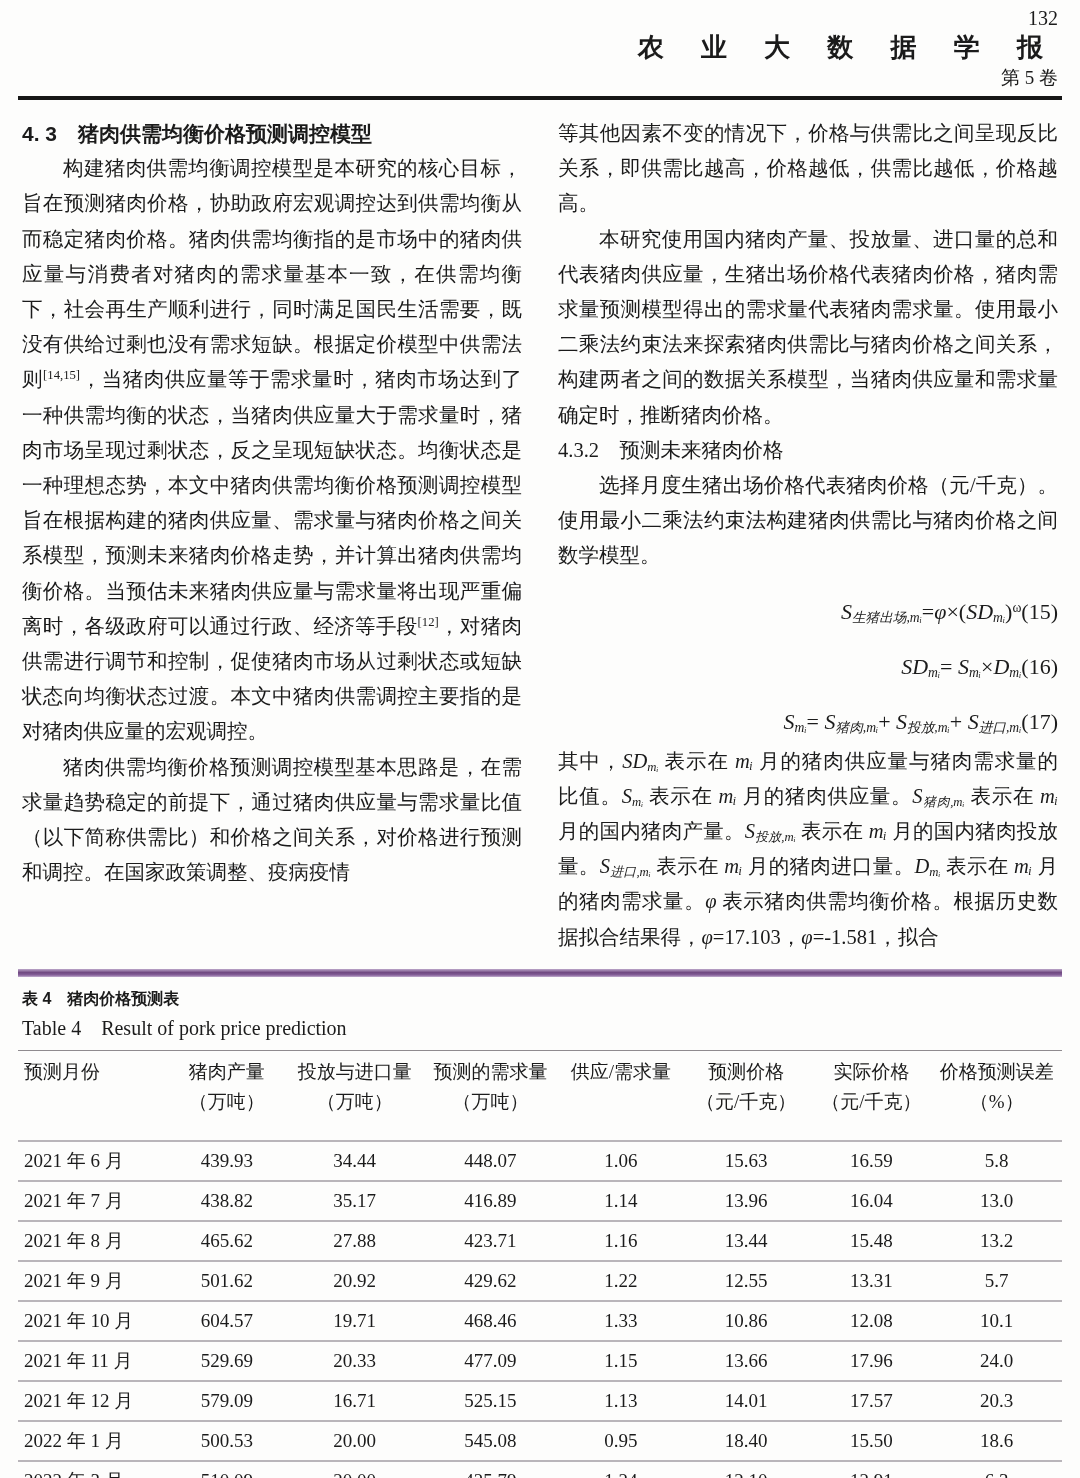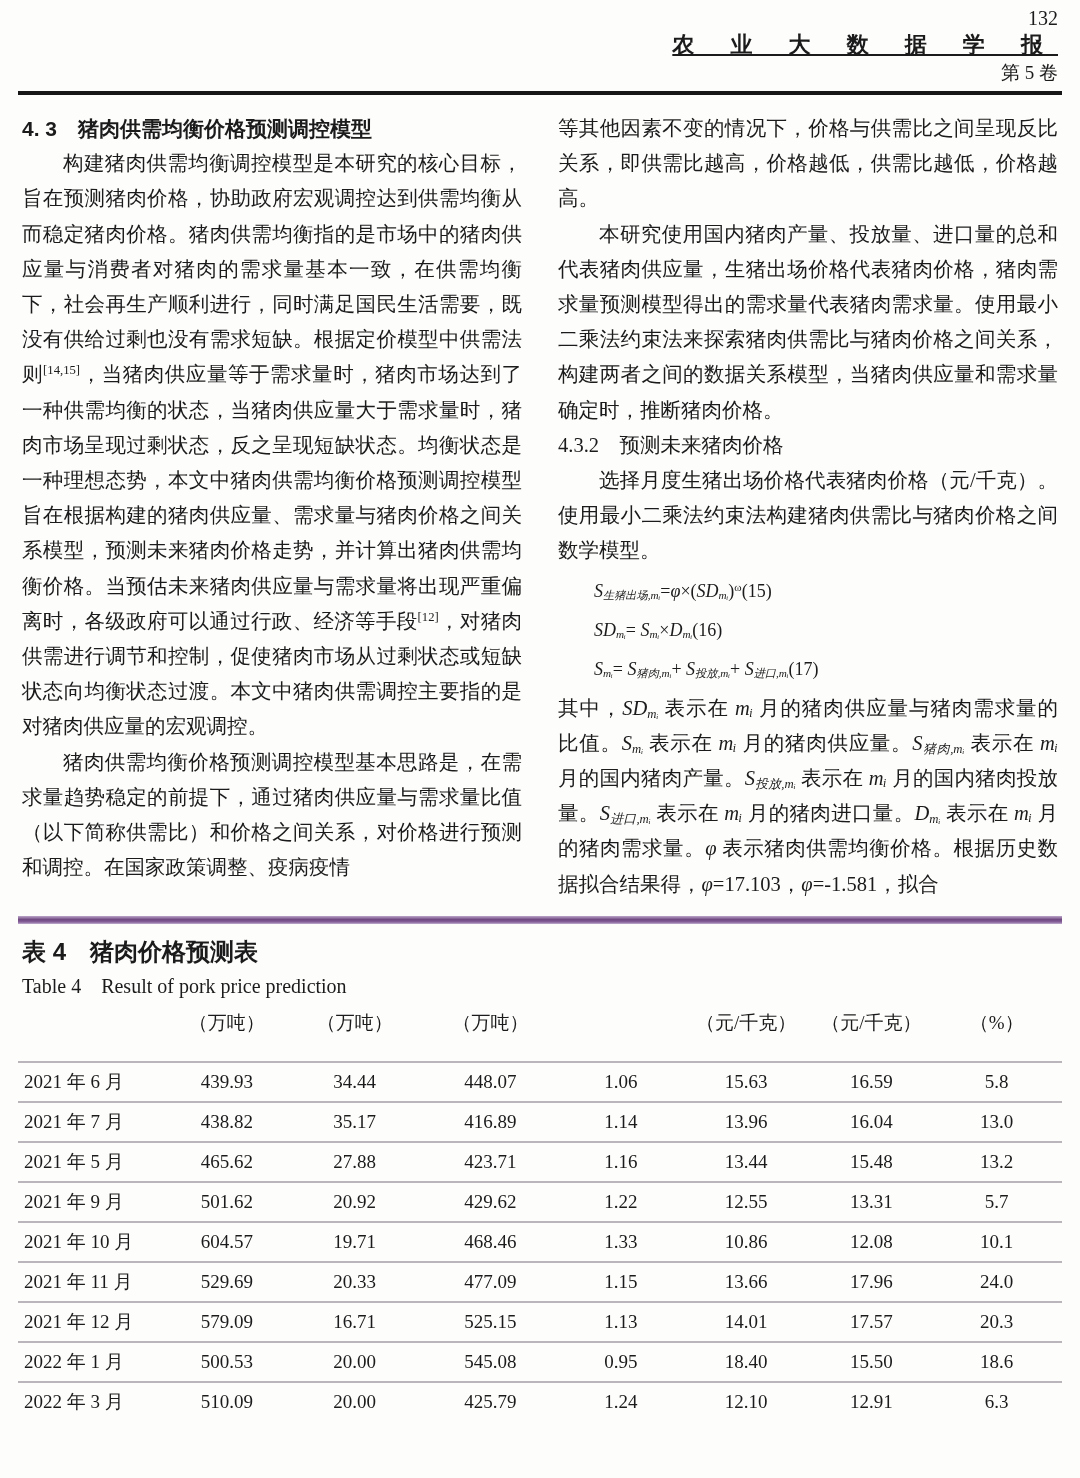--- a/index.html
+++ b/index.html
@@ -13,22 +13,22 @@
   }
   
   .page-header {
     display:flex; justify-content:space-between; align-items:flex-end;
     padding:7px 22px 5px 22px;
     flex-direction:column;
   }
   .page-num { font-size:20px; }
   .journal-title {
     font-family:"Liberation Sans","DejaVu Sans",sans-serif;
-    font-weight:bold; font-size:22px;
-    letter-spacing:15px; text-indent:15px;text-decoration:underline;
+    font-weight:bold; font-size:26px;
+    letter-spacing:15px; text-indent:15px;
   }
   .volume { font-size:19px; }
   .header-rule { height:4px; background:#171717; margin:0 18px; }
 
   
   .columns {
     display:flex; gap:36px;
     padding:16px 22px 0 22px;
   }
   .col {
@@ -47,35 +47,35 @@
     margin:0; font-size:20.5px; line-height:35.2px;
     font-weight:normal; text-align:left;
   }
   
   .run-t { font-style:normal; }
   .run-v { font-style:italic; }
   .run-b { font-style:italic; font-size:0.62em; vertical-align:-0.22em; line-height:0; }
   .run-p { font-style:normal; font-size:0.62em; vertical-align:0.55em; line-height:0; }
 
   .equation {
-    display:flex; justify-content:flex-start; align-items:baseline;
-    margin:5px 0 5px 36px;
-    line-height:34px; font-size:18px;
+    display:flex; justify-content:flex-end; align-items:baseline;
+    margin:21px 0 5px 36px;
+    line-height:34px; font-size:22px;
   }
   .eq-num { font-style:normal; }
 
   
   .table-section { margin:14px 18px 0 18px; }
   .band {
     height:8px;
     background:linear-gradient(to bottom,#bda7ca 0%,#6f4880 45%,#86619a 75%,#c2aecf 100%);
   }
   .tbl-caption-zh {
     font-family:"Liberation Sans","DejaVu Sans",sans-serif;
-    font-weight:bold; font-size:24px;
+    font-weight:bold; font-size:16px;
     margin:12px 0 0 4px;
   }
   .tbl-caption-en { font-size:20px; margin:5px 0 8px 4px; }
   table { width:100%; border-collapse:collapse; table-layout:fixed; }
   th, td { text-align:center; font-size:19px; }
   th { font-weight:normal; padding:2px 3px; }
   thead tr.labels th { border-top:1px solid #8f8b8f; padding-top:8px; }
   thead tr.units th { padding-bottom:25px; }
   tbody td { padding:6px 3px 6px 3px; border-top:2px solid #b9b5ba; }
   th:first-child, td:first-child { text-align:left; padding-left:6px; }
@@ -135,20 +135,30 @@
         <col class="c0">
           <col class="c1">
           <col class="c2">
           <col class="c3">
         <col class="c4">
           <col class="c5">
           <col class="c6">
           <col class="c7">
       </colgroup>
       <thead>
+        <tr class="labels">
+            <th>预测月份</th>
+            <th>猪肉产量</th>
+            <th>投放与进口量</th>
+            <th>预测的需求量</th>
+            <th>供应/需求量</th>
+            <th>预测价格</th>
+            <th>实际价格</th>
+            <th>价格预测误差</th>
+          </tr>
         <tr class="units">
             <th></th>
             <th>（万吨）</th>
             <th>（万吨）</th>
             <th>（万吨）</th>
             <th></th>
             <th>（元/千克）</th>
             <th>（元/千克）</th>
             <th>（%）</th>
           </tr>
@@ -168,21 +178,21 @@
             <td>2021 年 7 月</td>
             <td>438.82</td>
             <td>35.17</td>
             <td>416.89</td>
             <td>1.14</td>
             <td>13.96</td>
             <td>16.04</td>
             <td>13.0</td>
           </tr>
           <tr>
-            <td>2021 年 5 月</td>
+            <td>2021 年 8 月</td>
             <td>465.62</td>
             <td>27.88</td>
             <td>423.71</td>
             <td>1.16</td>
             <td>13.44</td>
             <td>15.48</td>
             <td>13.2</td>
           </tr>
           <tr>
             <td>2021 年 9 月</td>

